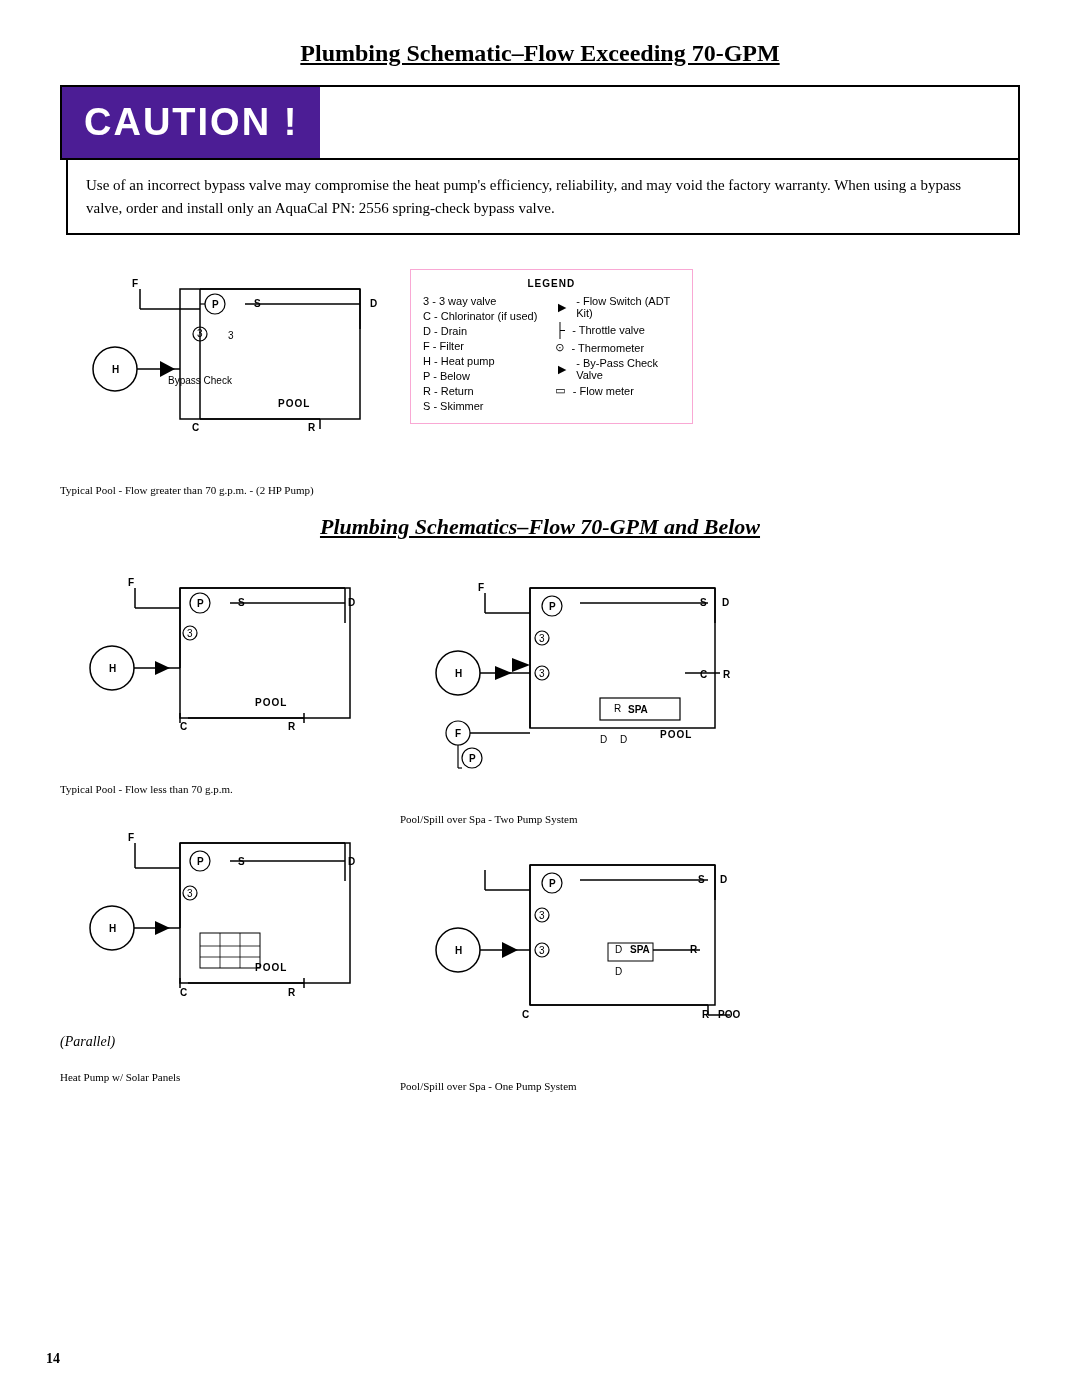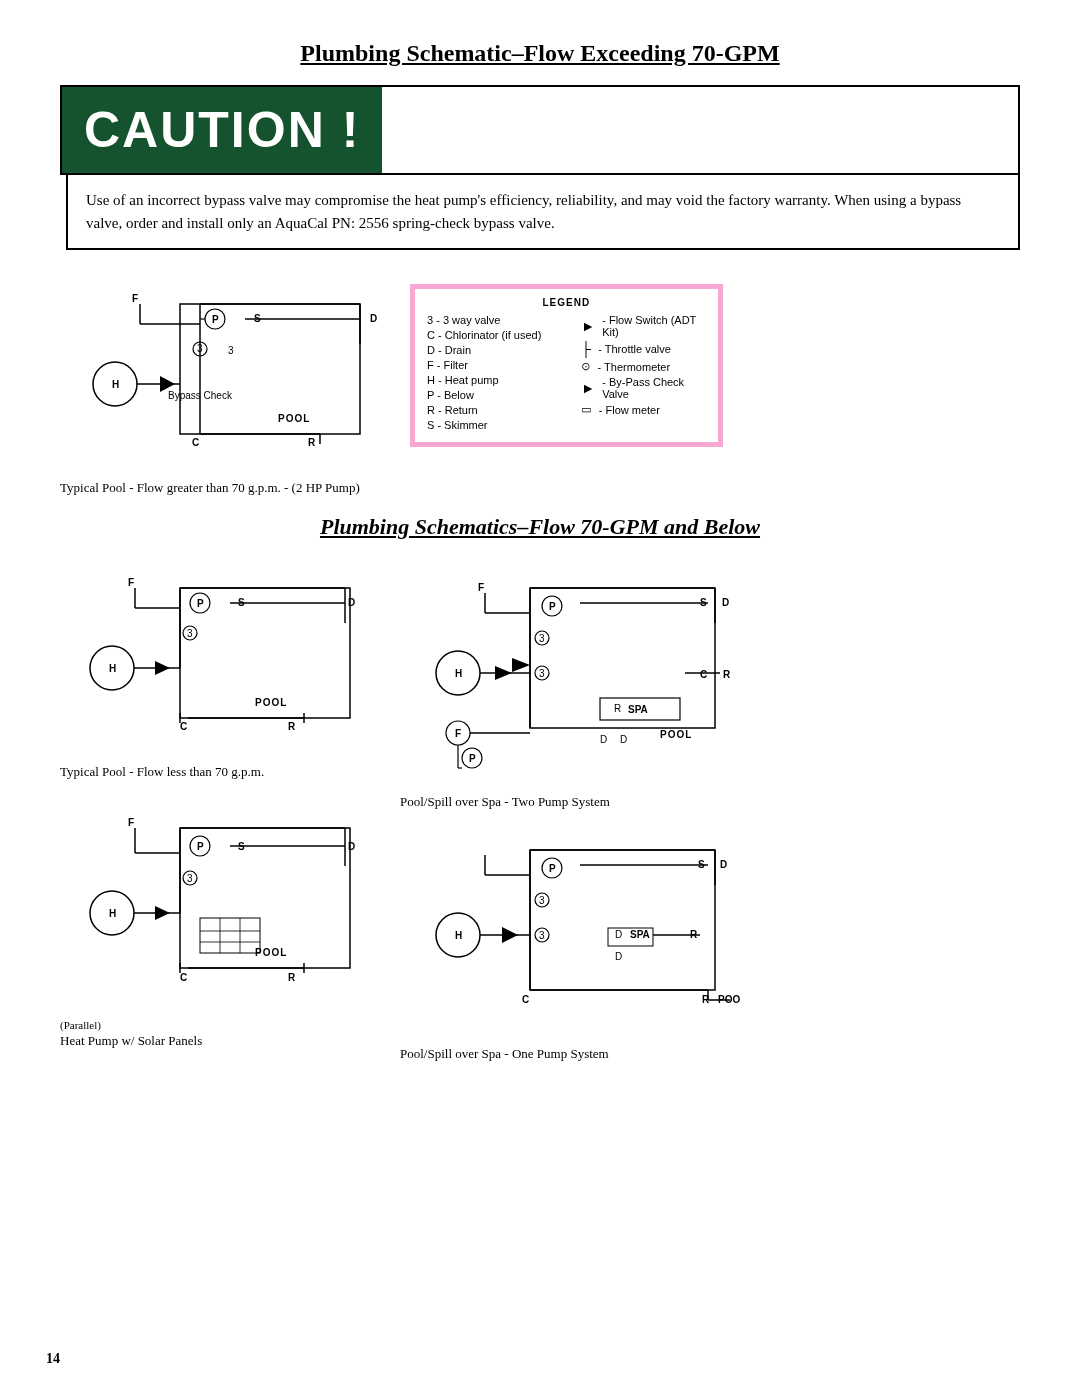--- a/index.html
+++ b/index.html
@@ -19,23 +19,23 @@
       text-decoration: underline;
       margin-bottom: 18px;
     }
     .caution-box {
       border: 2.5px solid #000;
       display: flex;
       align-items: center;
       margin-bottom: 0;
     }
     .caution-label {
-      background: #14532d;
+      background: #4c1d95;
       color: #fff;
-      font-size: 50px;
+      font-size: 38px;
       font-weight: 900;
       padding: 14px 22px;
       white-space: nowrap;
       letter-spacing: 2px;
       font-family: Arial, sans-serif;
       min-width: 230px;
       text-align: right;
     }
     .caution-text {
       font-size: 16px;
@@ -67,50 +67,50 @@
       gap: 20px;
     }
     .diagram-container {
       position: relative;
     }
     svg text {
       font-family: Arial, sans-serif;
       font-size: 10px;
     }
     .caption {
-      font-size: 13px;
-      margin-top: 2px;
+      font-size: 11px;
+      margin-top: 21px;
       font-family: 'Times New Roman', Times, serif;
       text-align: left;
     }
     .page-number {
       position: absolute;
       bottom: 30px;
       left: 46px;
       font-size: 14px;
       font-weight: bold;
     }
     .legend-box {
-      border: 5px solid #f9a8d4;
+      border: 1px solid #f9a8d4;
       padding: 8px 12px;
       font-size: 11px;
       font-family: Arial, sans-serif;
       min-width: 270px;
     }
     .legend-title {
       text-align: center;
       font-size: 10px;
       font-weight: bold;
       text-transform: uppercase;
       letter-spacing: 1px;
       margin-bottom: 6px;
     }
     .legend-cols {
       display: flex;
-      gap: 30px;
+      gap: 8px;
     }
     .legend-col {
       flex: 1;
     }
     .legend-item {
       display: flex;
       align-items: center;
       margin-bottom: 3px;
       font-size: 11px;
       gap: 4px;
@@ -302,21 +302,21 @@
         <text x="288" y="52" font-size="10" font-weight="bold">D</text>
         <line x1="285" y1="30" x2="285" y2="68" stroke="#000" stroke-width="1.5"></line>
         <line x1="120" y1="30" x2="285" y2="30" stroke="#000" stroke-width="1.5"></line>
         <text x="120" y="183" font-size="10" font-weight="bold">C</text>
         <text x="228" y="183" font-size="10" font-weight="bold">R</text>
         <line x1="128" y1="170" x2="244" y2="170" stroke="#000" stroke-width="1.5"></line>
         <text x="195" y="158" font-size="9" font-weight="bold" letter-spacing="1">POOL</text>
         <line x1="120" y1="165" x2="120" y2="175" stroke="#000" stroke-width="1.5"></line>
         <line x1="244" y1="165" x2="244" y2="175" stroke="#000" stroke-width="1.5"></line>
       </svg>
-      <div style="font-size:11px; margin-top:2px;">(Parallel)</div>
+      <div style="font-size:14px; font-style:italic; margin-top:2px;">(Parallel)</div>
     </div>
     <div class="caption">Heat Pump w/ Solar Panels</div>
   </div>
 
   <div>
 
     <div class="diagram-container">
       <svg width="340" height="230">
 
         <rect x="130" y="30" width="185" height="140" fill="none" stroke="#000" stroke-width="1.5"></rect>

